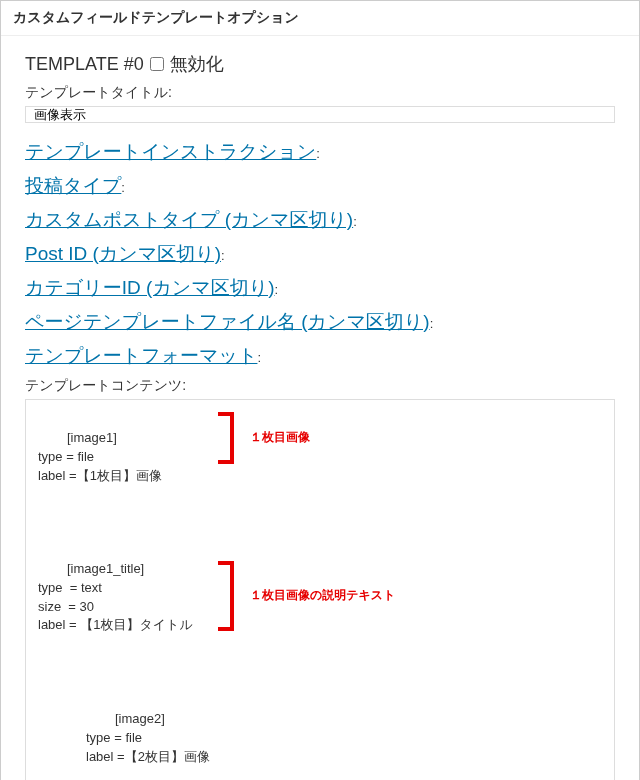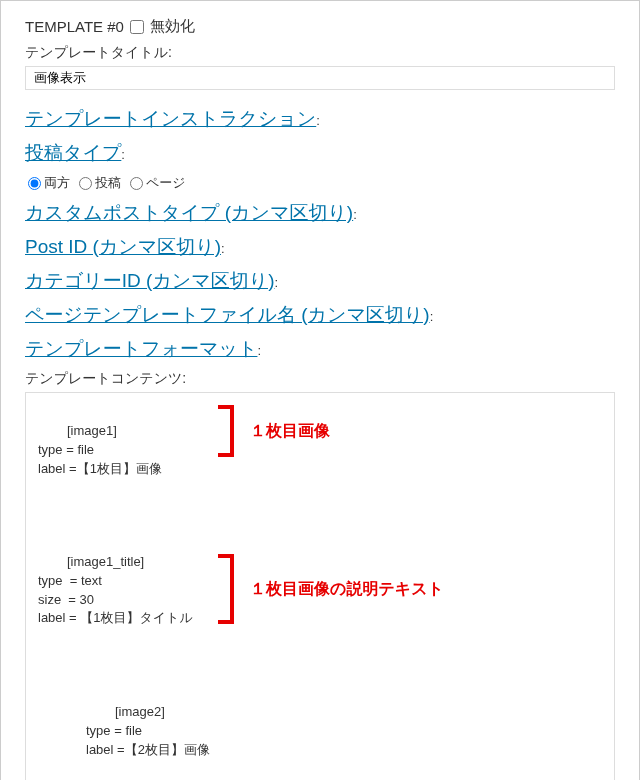--- a/index.html
+++ b/index.html
@@ -25,37 +25,37 @@
     .panel-body {
       padding: 16px 24px 16px 24px;
     }
     .template-row {
       margin-bottom: 8px;
       display: flex;
       align-items: center;
       gap: 6px;
     }
     .template-label {
-      font-size: 15px;
+      font-size: 18px;
     }
     input[type="checkbox"] {
       width: 14px;
       height: 14px;
       margin: 0;
     }
     .field-label {
       font-size: 14px;
       margin: 8px 0 4px 0;
     }
     .text-input {
       width: 100%;
       padding: 4px 8px;
       border: 1px solid #ddd;
       font-size: 13px;
-      height: 24px;
+      height: 17px;
       margin-bottom: 8px;
     }
     .link-row {
       margin: 8px 0;
     }
     .link {
       color: #0073aa;
       text-decoration: underline;
       font-size: 19px;
       cursor: pointer;
@@ -114,55 +114,48 @@
       border-top-width: 4px;
       border-bottom-width: 4px;
       border-right-width: 4px;
       border-left-width: 0;
       border-style: solid;
       height: 52px;
     }
     .bracket.tall { height: 70px; }
     .ann-text {
       font-weight: bold;
-      font-size: 16px;
+      font-size: 12px;
       margin-left: 16px;
     }
     .red { color: #e60000; border-color: #e60000; }
     .blue { color: #1a6db3; border-color: #1a6db3; }
   </style>
 </head>
 <body>
 
 <div class="panel">
+  <div class="panel-header">カスタムフィールドテンプレートオプション</div>
   <div class="panel-body">
 
     <div class="template-row">
       <span class="template-label">TEMPLATE #0</span>
       <input type="checkbox" style="">
       <span class="template-label">無効化</span>
     </div>
 
     <div class="field-label">テンプレートタイトル:</div>
     <input class="text-input" type="text" value="画像表示" style="">
 
     <div class="link-row">
       <span class="link">テンプレートインストラクション</span><span>:</span>
     </div>
 
     <div class="link-row">
       <span class="link">投稿タイプ</span><span>:</span>
-    </div>
-    <div class="radio-row">
-      <input type="radio" name="pt" checked="" style="">
-      <span class="radio-label">両方</span>
-      <input type="radio" name="pt" style="">
-      <span class="radio-label">投稿</span>
-      <input type="radio" name="pt" style="">
-      <span class="radio-label">ページ</span>
     </div>
 
     <div class="link-row">
       <span class="link">カスタムポストタイプ (カンマ区切り)</span><span>:</span>
     </div>
     <div class="link-row">
       <span class="link">Post ID (カンマ区切り)</span><span>:</span>
     </div>
     <div class="link-row">
       <span class="link">カテゴリーID (カンマ区切り)</span><span>:</span>

